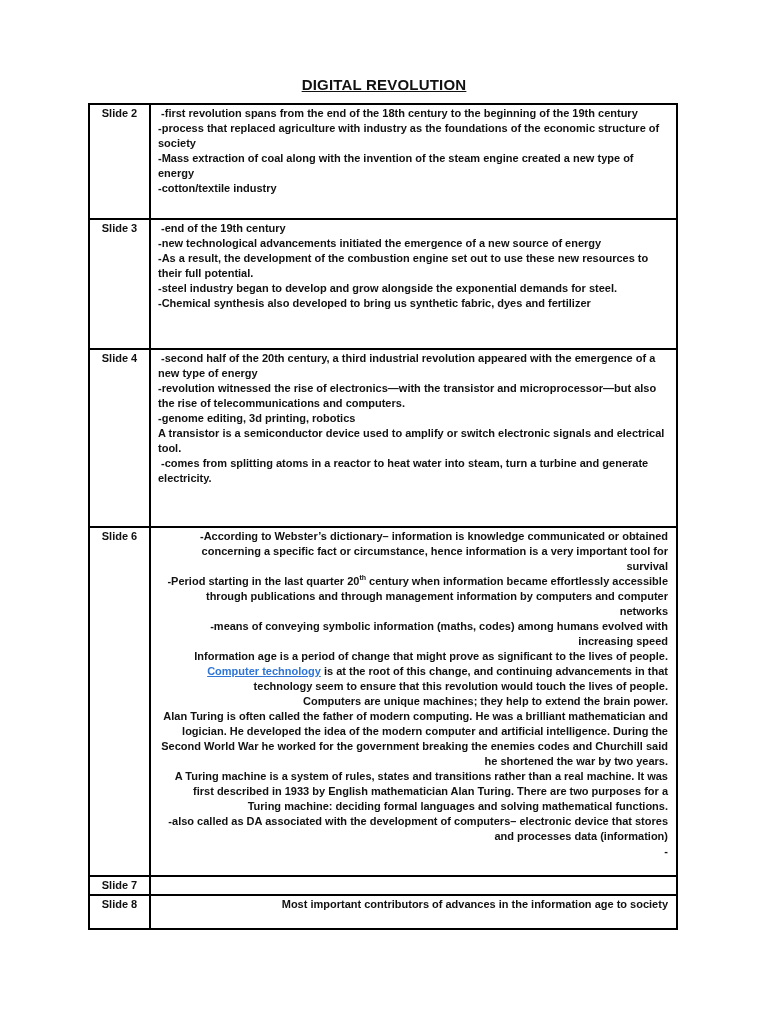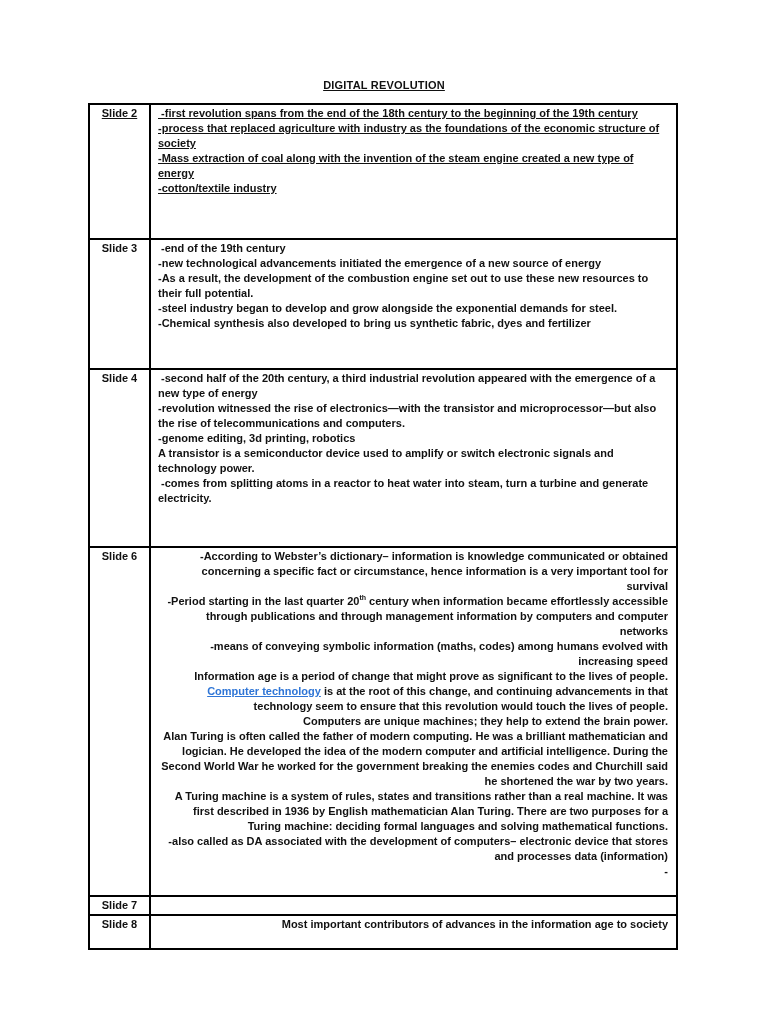--- a/index.html
+++ b/index.html
@@ -16,21 +16,21 @@
     height: 1024px;
     background: #ffffff;
     overflow: hidden;
   }
   .doc-title {
     position: absolute;
     top: 78px;
     left: 0;
     width: 768px;
     text-align: center;
-    font-size: 11px;
+    font-size: 15px;
     line-height: 14px;
     text-decoration: underline;
     letter-spacing: 0.2px;
   }
   table.slides-table {
     position: absolute;
     top: 103px;
     left: 88px;
     width: 590px;
     border-collapse: collapse;
@@ -66,21 +66,21 @@
 </head>
 <body>
 
 <div class="page">
 
   <div class="doc-title">DIGITAL REVOLUTION</div>
 
   <table class="slides-table">
     <tbody>
 
-      <tr style="height:135px;text-decoration:underline;">
+      <tr style="height:115px;">
         <td class="label-cell">Slide 2</td>
         <td class="content-cell align-left">
           <p>&nbsp;-first revolution spans from the end of the 18th century to the beginning of the 19th century</p>
           <p>-process that replaced agriculture with industry as the foundations of the economic structure of society</p>
           <p>-Mass extraction of coal along with the invention of the steam engine created a new type of energy</p>
           <p>-cotton/textile industry</p>
         </td>
       </tr>
 
       <tr style="height:130px;">
@@ -93,36 +93,36 @@
           <p>-Chemical synthesis also developed to bring us synthetic fabric, dyes and fertilizer</p>
         </td>
       </tr>
 
       <tr style="height:178px;">
         <td class="label-cell">Slide 4</td>
         <td class="content-cell align-left">
           <p>&nbsp;-second half of the 20th century, a third industrial revolution appeared with the emergence of a new type of energy</p>
           <p>-revolution witnessed the rise of electronics—with the transistor and microprocessor—but also the rise of telecommunications and computers.</p>
           <p>-genome editing, 3d printing, robotics</p>
-          <p>A transistor is a semiconductor device used to amplify or switch electronic signals and technology power.</p>
+          <p>A transistor is a semiconductor device used to amplify or switch electronic signals and electrical tool.</p>
           <p>&nbsp;-comes from splitting atoms in a reactor to heat water into steam, turn a turbine and generate electricity.</p>
         </td>
       </tr>
 
 
       <tr style="height:340px;">
         <td class="label-cell">Slide 6</td>
         <td class="content-cell align-center">
           <p>-According to Webster’s dictionary– information is knowledge communicated or obtained concerning a specific fact or circumstance, hence information is a very important tool for survival</p>
           <p><span>-Period starting in the last quarter 20</span><sup class="sup">th</sup><span> century when information became effortlessly accessible through publications and through management information by computers and computer networks</span></p>
           <p>-means of conveying symbolic information (maths, codes) among humans evolved with increasing speed</p>
           <p><span>Information age is a period of change that might prove as significant to the lives of people. </span><a class="doc-link" href="#">Computer technology</a><span> is at the root of this change, and continuing advancements in that technology seem to ensure that this revolution would touch the lives of people.</span></p>
           <p>Computers are unique machines; they help to extend the brain power.</p>
           <p>Alan Turing is often called the father of modern computing. He was a brilliant mathematician and logician. He developed the idea of the modern computer and artificial intelligence. During the Second World War he worked for the government breaking the enemies codes and Churchill said he shortened the war by two years.</p>
-          <p>A Turing machine is a system of rules, states and transitions rather than a real machine. It was first described in 1936 by English mathematician Alan Turing. There are two purposes for a Turing machine: deciding formal languages and solving mathematical functions.</p>
+          <p>A Turing machine is a system of rules, states and transitions rather than a real machine. It was first described in 1933 by English mathematician Alan Turing. There are two purposes for a Turing machine: deciding formal languages and solving mathematical functions.</p>
           <p>-also called as DA associated with the development of computers– electronic device that stores and processes data (information)</p>
           <p>-</p>
         </td>
       </tr>
 
       <tr style="height:14px;">
         <td class="label-cell">Slide 7</td>
         <td class="content-cell"></td>
       </tr>
 

